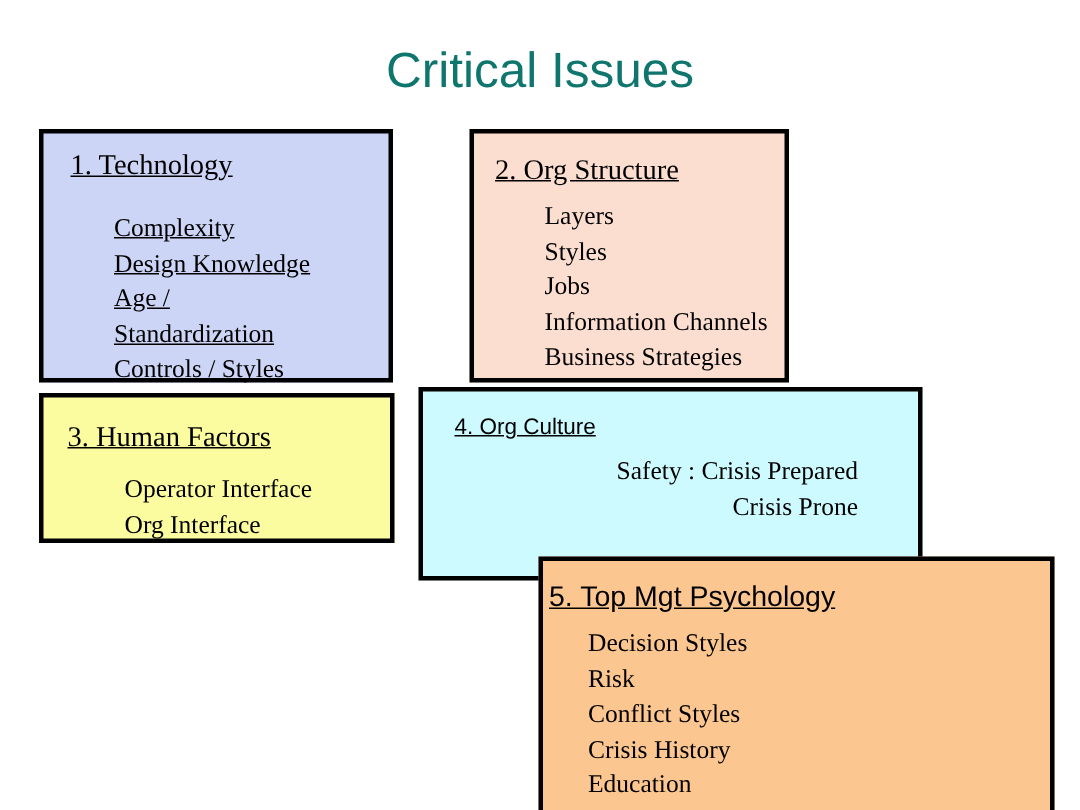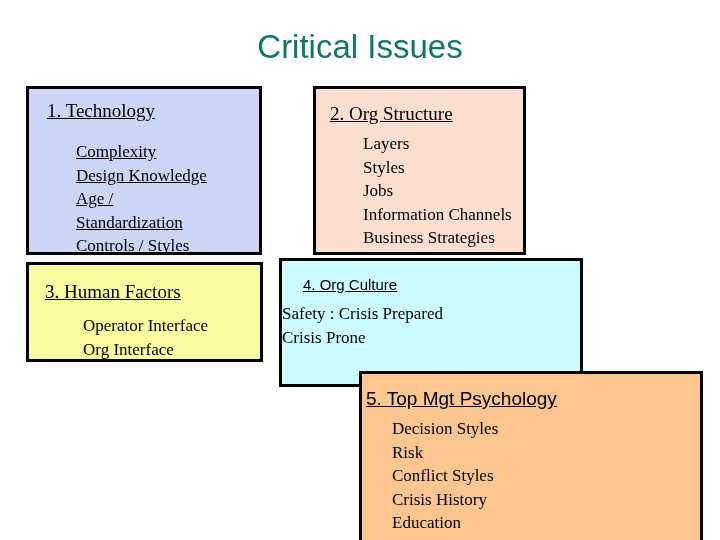--- a/index.html
+++ b/index.html
@@ -110,31 +110,31 @@
     height: 100px;
     background: #fbfba0;
   }
   #box-human-factors .hd { position: absolute; left: 16px; top: 15px; }
   #box-human-factors .body-list { position: absolute; left: 54px; top: 49px; }
 
   
   #box-org-culture {
     left: 279px;
     top: 258px;
-    width: 304px;
+    width: 336px;
     height: 129px;
     background: #cdfaff;
   }
   #box-org-culture .hd { position: absolute; left: 21px; top: 14px; }
   #box-org-culture .body-list {
     position: absolute;
     left: 0; right: 0;
     top: 41px;
-    text-align: left;
-    padding-right: 12px;
+    text-align: right;
+    padding-right: 40px;
   }
 
   
   #box-top-mgt {
     left: 359px;
     top: 371px;
     width: 344px;
     height: 180px;
     background: #fcc690;
   }

